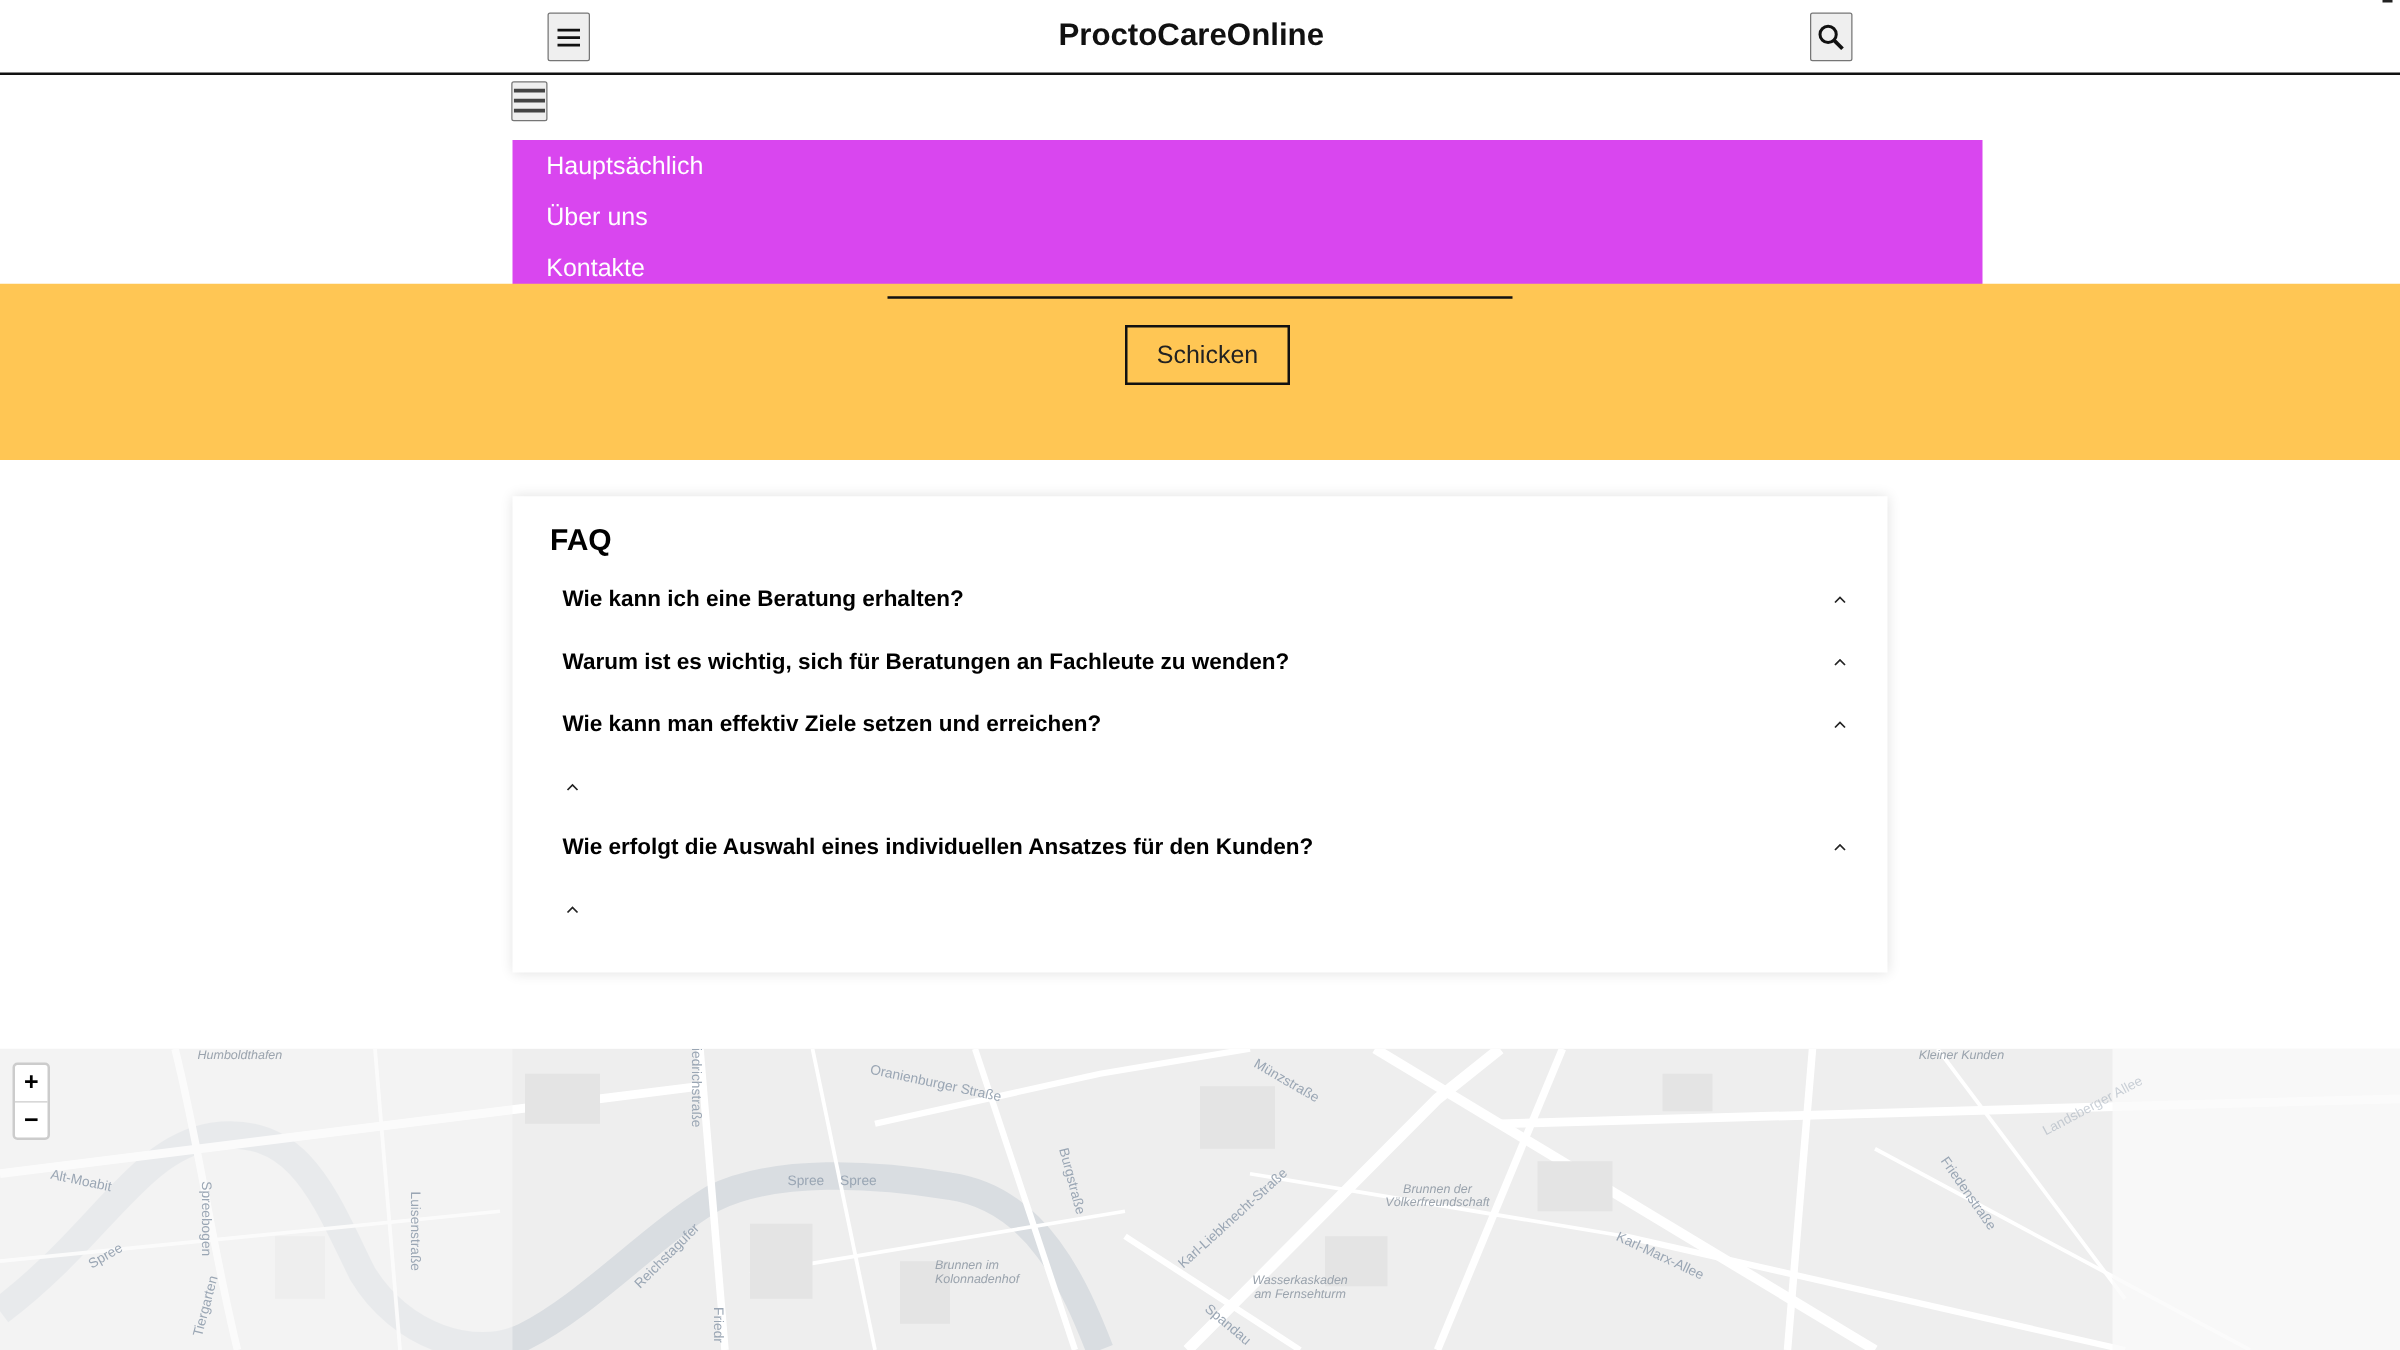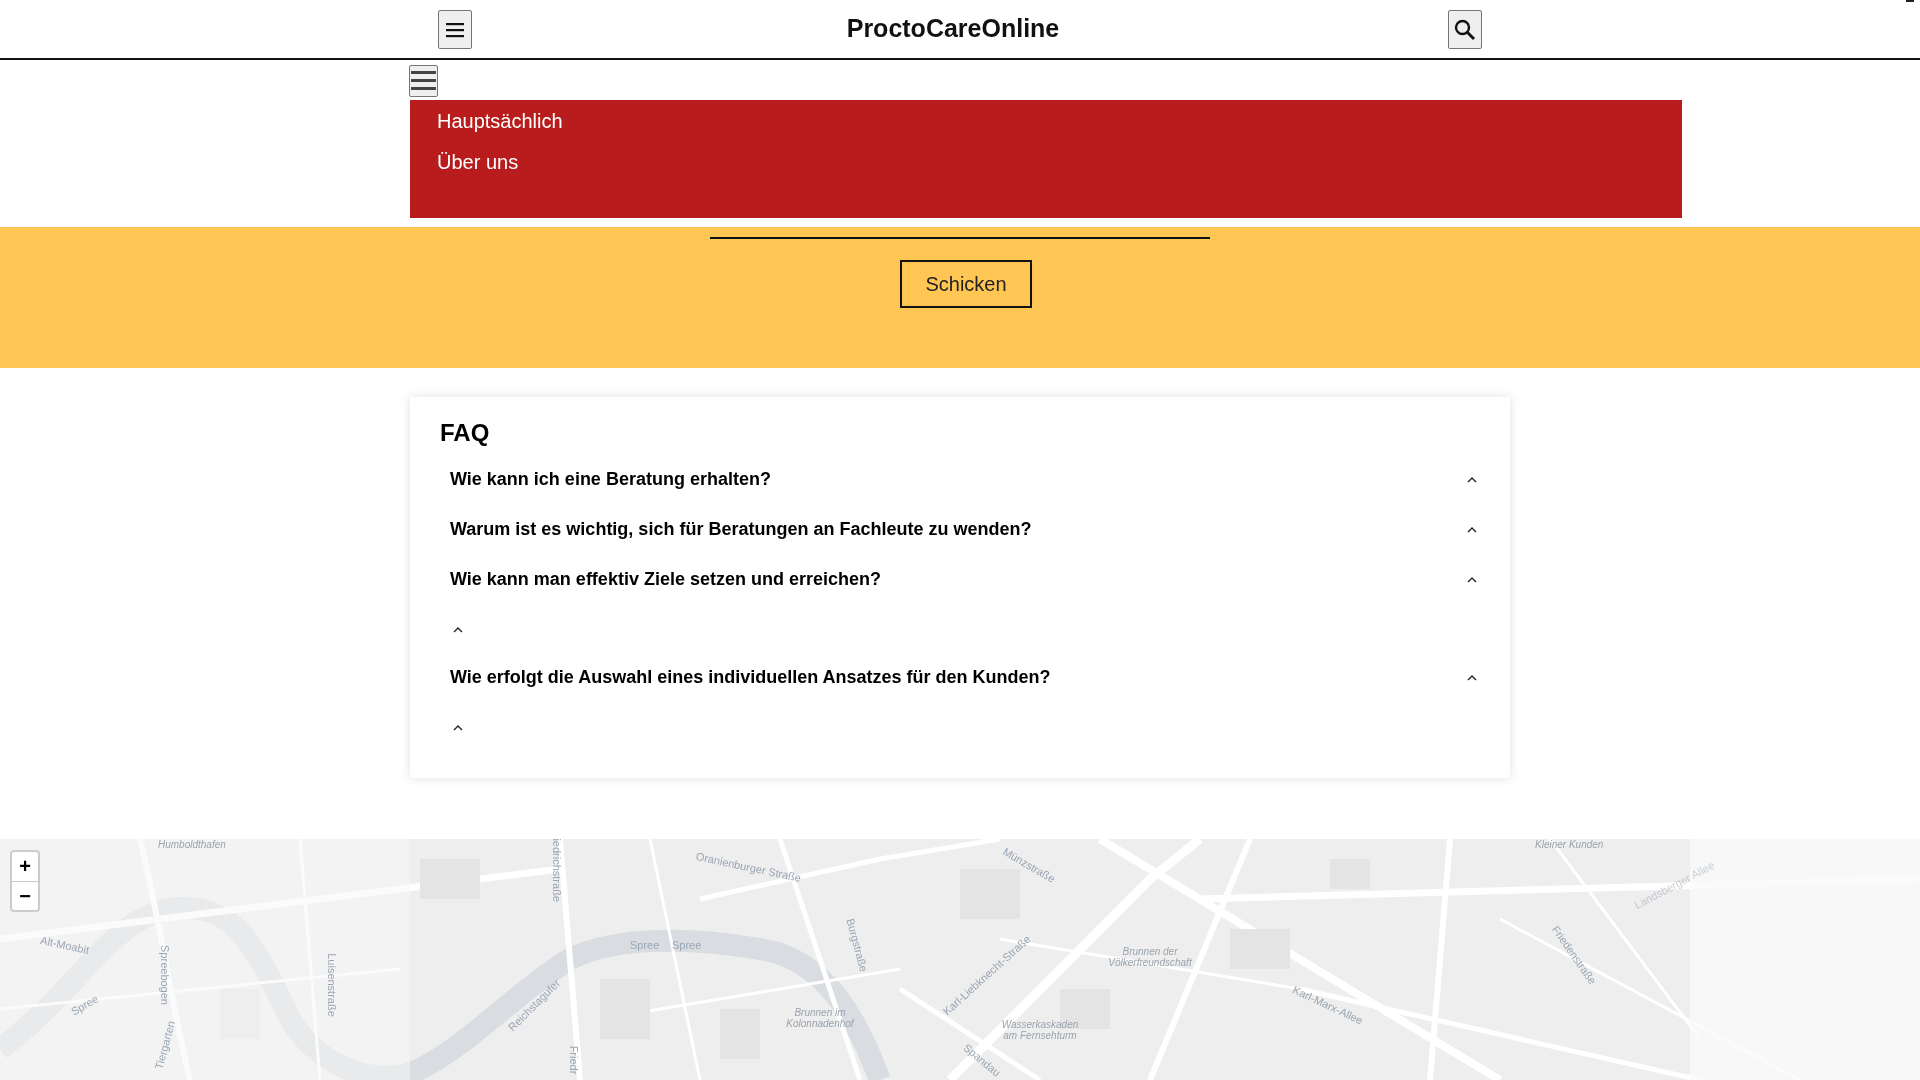--- a/index.html
+++ b/index.html
@@ -18,22 +18,22 @@
   }
   .menu-btn { left:438px; top:10px; width:34px; height:39px; }
   .search-btn { left:1448px; top:10px; width:34px; height:39px; }
   .header-title {
     position:absolute; left:0; right:14px; top:14px; text-align:center;
     font-size:25px; font-weight:bold; color:#111;
   }
   .corner-mark { position:absolute; left:1906px; top:0; width:8px; height:2px; background:#222; }
   .nav-toggle { left:409px; top:65px; width:29px; height:32px; background:#efefef; }
   .nav-menu {
-    position:absolute; left:410px; top:100px; width:1272px; height:118px;
-    background:#b91c1c; box-sizing:border-box; padding-top:6px;
+    position:absolute; left:410px; top:112px; width:1176px; height:118px;
+    background:#d946ef; box-sizing:border-box; padding-top:6px;
   }
   .nav-item {
     display:block; color:#fff; font-size:20px; height:41px; line-height:30px;
     padding-left:27px; text-decoration:none; cursor:pointer;
   }
   .form-band {
     position:absolute; left:0; top:227px; width:1920px; height:141px; background:#FFC654;
   }
   .form-input {
     position:absolute; left:710px; top:0; width:500px; height:12px;
@@ -104,20 +104,21 @@
   <svg width="25" height="24" viewBox="0 0 25 24">
     <rect x="0" y="2" width="25" height="3" fill="#444"></rect>
     <rect x="0" y="10" width="25" height="3" fill="#444"></rect>
     <rect x="0" y="18" width="25" height="3" fill="#444"></rect>
   </svg>
 </div>
 
 <nav class="nav-menu">
   <a class="nav-item">Hauptsächlich</a>
   <a class="nav-item">Über uns</a>
+  <a class="nav-item">Kontakte</a>
 </nav>
 
 <section class="form-band">
   <input class="form-input" type="text" value="" style="">
   <button class="submit-btn">Schicken</button>
 </section>
 
 <section class="faq-card">
   <h2 class="faq-title">FAQ</h2>
   <div class="faq-list">
@@ -207,21 +208,21 @@
   <span class="map-street" style="left:500px;top:160px;transform:rotate(-45deg)">Reichstagufer</span>
   <span class="map-street" style="left:520px;top:20px;transform:rotate(90deg)">Friedrichstraße</span>
   <span class="map-street" style="left:560px;top:215px;transform:rotate(90deg)">Friedr</span>
   <span class="map-street" style="left:630px;top:100px">Spree</span>
   <span class="map-street" style="left:672px;top:100px">Spree</span>
   <span class="map-street" style="left:695px;top:22px;transform:rotate(12deg)">Oranienburger Straße</span>
   <span class="map-street" style="left:830px;top:100px;transform:rotate(75deg)">Burgstraße</span>
   <span class="map-street" style="left:1000px;top:20px;transform:rotate(30deg)">Münzstraße</span>
   <span class="map-street" style="left:930px;top:130px;transform:rotate(-42deg)">Karl-Liebknecht-Straße</span>
   <span class="map-street" style="left:960px;top:215px;transform:rotate(40deg)">Spandau</span>
-  <span class="map-label" style="left:780px;top:168px;width:80px;white-space:normal;text-align:center">Brunnen im Kolonnadenhof</span>
+  <span class="map-label" style="left:748px;top:168px;width:80px;white-space:normal;">Brunnen im Kolonnadenhof</span>
   <span class="map-label" style="left:1100px;top:107px;width:100px;white-space:normal;text-align:center">Brunnen der Völkerfreundschaft</span>
   <span class="map-label" style="left:995px;top:180px;width:90px;white-space:normal;text-align:center">Wasserkaskaden am Fernsehturm</span>
   <span class="map-street" style="left:1290px;top:160px;transform:rotate(25deg)">Karl-Marx-Allee</span>
   <span class="map-label" style="left:1535px;top:0px">Kleiner Kunden</span>
   <span class="map-street" style="left:1540px;top:110px;transform:rotate(55deg)">Friedenstraße</span>
   <span class="map-street" style="left:1630px;top:40px;transform:rotate(-28deg);opacity:0.5">Landsberger Allee</span>
   <span class="map-street" style="left:140px;top:200px;transform:rotate(-75deg)">Tiergarten</span>
 
   <div class="zoom-ctrl">
     <span class="zoom-btn">+</span>

